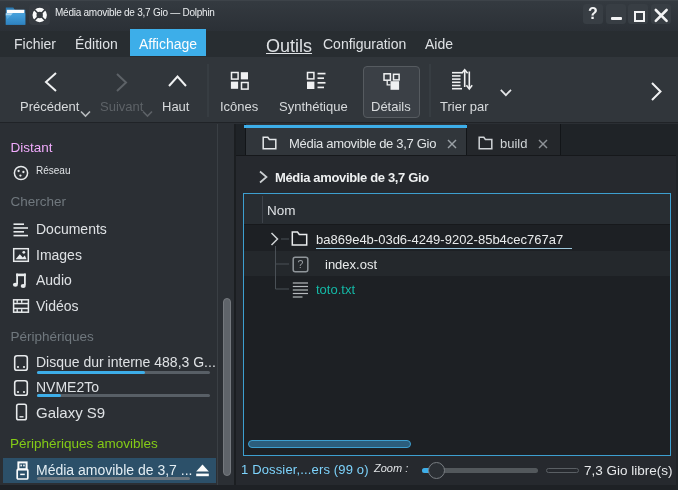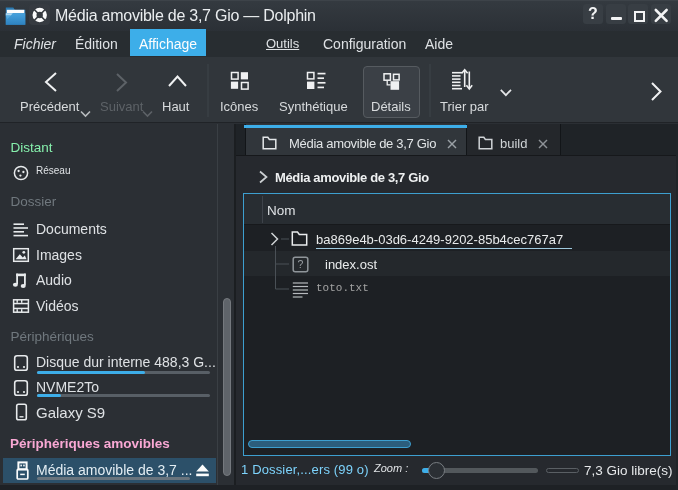--- a/index.html
+++ b/index.html
@@ -27,43 +27,43 @@
 </svg>
 
 <div class="abs" style="left:29px;top:4px;width:21px;height:21px;background:#363b41;border-radius:4px;"></div>
 <svg class="abs" style="left:29px;top:4px;" width="21" height="21" viewBox="0 0 21 21">
   <circle cx="10.7" cy="11" r="5.2" fill="none" stroke="#fafbfb" stroke-width="4"></circle>
   <g stroke="#363b41" stroke-width="1.7">
     <line x1="4.2" y1="4.5" x2="17.2" y2="17.5"></line>
       <line x1="17.2" y1="4.5" x2="4.2" y2="17.5"></line>
   </g>
 </svg>
-<div class="abs txt" style="left:55px;top:7px;font-size:16px;letter-spacing:-0.25px;color:#eaedef;">Média amovible de 3,7 Gio — Dolphin</div>
+<div class="abs txt" style="left:55px;top:7px;font-size:10px;letter-spacing:-0.25px;color:#eaedef;">Média amovible de 3,7 Gio — Dolphin</div>
 
 <div class="abs" style="left:583px;top:4px;width:20px;height:20px;background:#383e44;border-radius:3px;"></div>
 <div class="abs" style="left:583px;top:3px;width:20px;height:20px;color:#f2f3f4;font-size:16px;font-weight:bold;text-align:center;line-height:21px;">?</div>
 <div class="abs" style="left:606px;top:4px;width:20px;height:20px;background:#383e44;border-radius:3px;"></div>
 <div class="abs" style="left:611px;top:17px;width:11px;height:2.6px;background:#f2f3f4;border-radius:1px;"></div>
 <div class="abs" style="left:628px;top:4px;width:20px;height:20px;background:#383e44;border-radius:3px;"></div>
 <div class="abs" style="left:633.5px;top:11px;width:11px;height:11px;border:2px solid #f2f3f4;box-sizing:border-box;"></div>
 <div class="abs" style="left:651px;top:4px;width:20px;height:20px;background:#383e44;border-radius:3px;"></div>
 <svg class="abs" style="left:651px;top:4px;" width="20" height="20" viewBox="0 0 20 20">
   <g stroke="#f2f3f4" stroke-width="2.6" stroke-linecap="round">
     <line x1="4.8" y1="6" x2="15.6" y2="16.8"></line>
       <line x1="15.6" y1="6" x2="4.8" y2="16.8"></line>
   </g>
 </svg>
 
 <div class="abs" style="left:0;top:31px;width:678px;height:26px;background:#282d31;"></div>
 <div class="abs" style="left:130px;top:29px;width:76px;height:27px;background:#3daee9;"></div>
-<div class="abs txt" style="top:36px;left:14px;font-size:14px;font-style:italic;">Fichier</div>
+<div class="abs txt" style="top:36px;left:14px;font-size:14px;">Fichier</div>
 <div class="abs txt" style="top:36px;left:75px;font-size:14px;">Édition</div>
 <div class="abs txt" style="top:36px;left:139px;font-size:14px;color:#fdfdfd;">Affichage</div>
 <div class="abs txt" style="top:36px;left:217px;font-size:14px;margin-top:32px;">Aller</div>
-<div class="abs txt" style="top:36px;left:266px;font-size:13px;text-decoration:underline;">Outils</div>
+<div class="abs txt" style="top:36px;left:266px;font-size:18px;text-decoration:underline;">Outils</div>
 <div class="abs txt" style="top:36px;left:323px;font-size:14px;">Configuration</div>
 <div class="abs txt" style="top:36px;left:425px;font-size:14px;">Aide</div>
 
 <div class="abs" style="left:0;top:57px;width:678px;height:66px;background:#31363b;border-bottom:1px solid #202327;box-sizing:border-box;"></div>
 <svg class="abs" style="left:0;top:57px;" width="678" height="66" viewBox="0 0 678 66">
 
   <polyline points="56,16 46,25 56,34" fill="none" stroke="#eff1f2" stroke-width="2"></polyline>
 
   <polyline points="117,17 126,25.5 117,34" fill="none" stroke="#5d6267" stroke-width="2"></polyline>
 
@@ -124,24 +124,24 @@
 <div class="abs txt" style="top:99px;left:220px;font-size:13px;color:#d8dbdd;">Icônes</div>
 <div class="abs txt" style="top:99px;left:279px;font-size:13px;color:#d8dbdd;">Synthétique</div>
 <div class="abs txt" style="top:99px;left:371px;font-size:13px;color:#d8dbdd;">Détails</div>
 <div class="abs txt" style="top:99px;left:440px;font-size:13px;color:#d8dbdd;">Trier par</div>
 
 <div class="abs" style="left:0;top:124px;width:234px;height:361px;background:#2b2f34;"></div>
 <div class="abs" style="left:217px;top:124px;width:1px;height:361px;background:#3a3f44;"></div>
 
 <div class="abs" style="left:223px;top:298px;width:8px;height:178px;background:#5f646a;border:1px solid #75797e;border-radius:4.5px;box-sizing:border-box;"></div>
 
-<div class="abs txt" style="left:10.5px;top:139.5px;font-size:13.5px;color:#86efac;text-align:right;">Distant</div>
-<div class="abs txt" style="left:10.5px;top:194px;font-size:13.5px;color:#70787e;">Dossier</div>
+<div class="abs txt" style="left:10.5px;top:139.5px;font-size:13.5px;color:#f0abfc;text-align:right;">Distant</div>
+<div class="abs txt" style="left:10.5px;top:194px;font-size:13.5px;color:#70787e;">Chercher</div>
 <div class="abs txt" style="left:10.5px;top:328.5px;font-size:13.5px;color:#70787e;">Périphériques</div>
-<div class="abs txt" style="left:10px;top:436px;font-size:13.5px;color:#f9a8d4;font-weight:bold;">Périphériques amovibles</div>
+<div class="abs txt" style="left:10px;top:436px;font-size:13.5px;color:#84cc16;">Périphériques amovibles</div>
 
 <div class="abs" style="left:3px;top:458px;width:213px;height:25px;background:#2c5069;"></div>
 
 <div class="abs txt" style="left:36px;top:165px;font-size:10px;">Réseau</div>
 <div class="abs txt" style="left:36px;top:221px;font-size:14px;">Documents</div>
 <div class="abs txt" style="left:36px;top:246.5px;font-size:14px;">Images</div>
 <div class="abs txt" style="left:36px;top:272px;font-size:14px;">Audio</div>
 <div class="abs txt" style="left:36px;top:297.5px;font-size:14px;">Vidéos</div>
 <div class="abs txt" style="left:36px;top:354px;font-size:14px;">Disque dur interne 488,3 G...</div>
 <div class="abs txt" style="left:36px;top:379px;font-size:14px;">NVME2To</div>
@@ -283,21 +283,21 @@
 
 <svg class="abs" style="left:292px;top:280.5px;" width="17" height="17" viewBox="0 0 17 17">
   <g stroke="#b6babd" stroke-width="1.2">
     <line x1="0.8" y1="2" x2="16" y2="2"></line>
     <line x1="0.8" y1="5.5" x2="16" y2="5.5"></line>
     <line x1="0.8" y1="9" x2="16" y2="9"></line>
     <line x1="0.8" y1="12.5" x2="16" y2="12.5"></line>
     <line x1="0.8" y1="16" x2="10.5" y2="16"></line>
   </g>
 </svg>
-<div class="abs txt" style="left:316px;top:282px;font-size:11px;color:#a3a3a3;font-family:Liberation Mono, monospace;">toto.txt</div>
+<div class="abs txt" style="left:316px;top:282px;font-size:13px;color:#14b8a6;">toto.txt</div>
 
 <div class="abs" style="left:248px;top:440px;width:163px;height:8px;background:#2c5d7c;border:1px solid #3d9fd0;border-radius:4px;box-sizing:border-box;"></div>
 
 <div class="abs txt" style="left:241px;top:462px;font-size:13px;letter-spacing:0.15px;color:#7dd3fc;">1 Dossier,...ers (99 o)</div>
 <div class="abs txt" style="left:374px;top:462px;font-size:11px;color:#dfe2e5;font-style:italic;">Zoom :</div>
 <div class="abs" style="left:422px;top:468px;width:116px;height:4.6px;background:#53585c;border-radius:2.5px;"></div>
 <div class="abs" style="left:422px;top:468px;width:16px;height:4.6px;background:#3daee9;border-radius:2.5px;"></div>
 <div class="abs" style="left:428px;top:462px;width:17px;height:17px;background:#2b2f34;border:1px solid #787d82;border-radius:50%;box-sizing:border-box;"></div>
 <div class="abs" style="left:546px;top:468px;width:33px;height:5.4px;border:1px solid #5a5f64;border-radius:3px;box-sizing:border-box;"></div>
 <div class="abs txt" style="left:584px;top:463px;font-size:13.5px;color:#e6e8ea;">7,3 Gio libre(s)</div>

